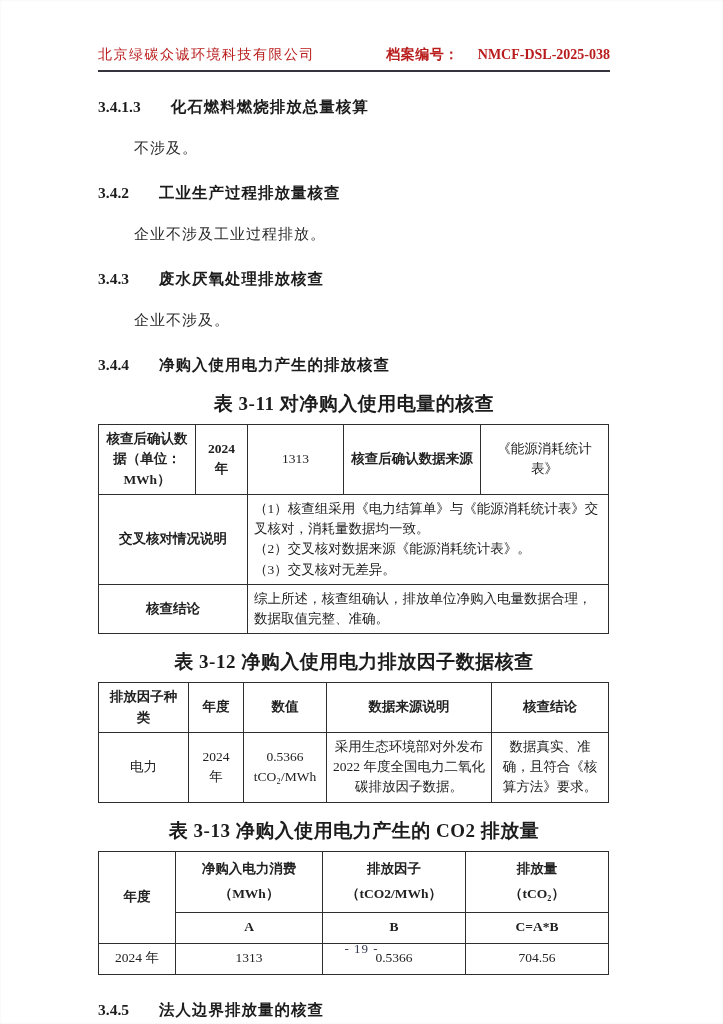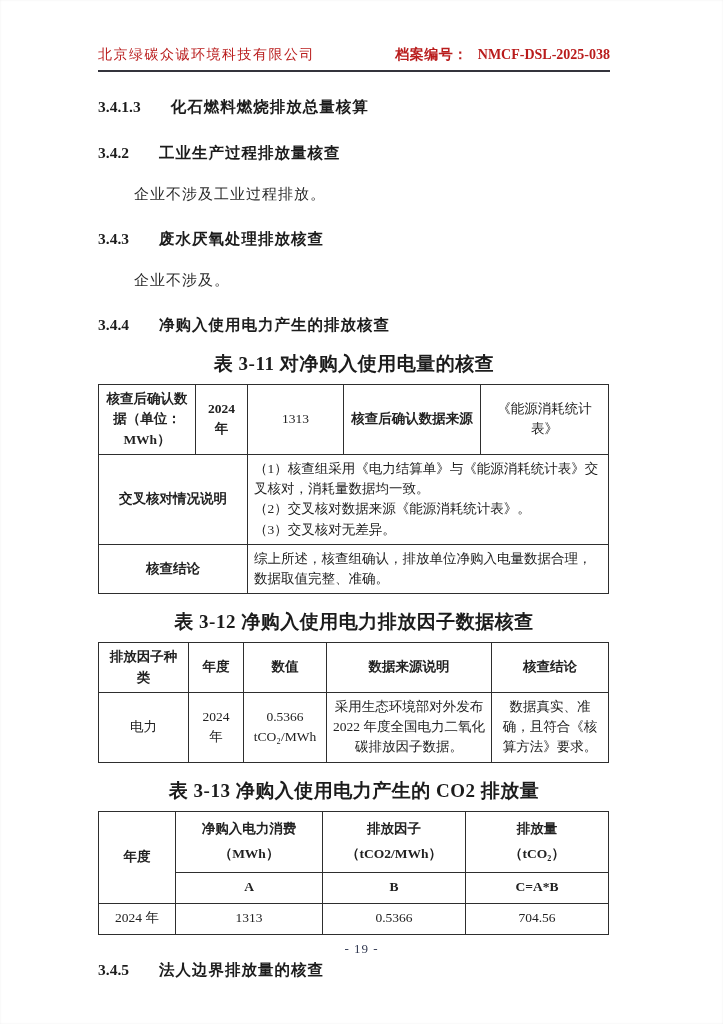--- a/index.html
+++ b/index.html
@@ -10,21 +10,21 @@
   }
   .content{position:absolute;left:98px;top:46px;width:512px;}
 
   
   .doc-header{
     display:flex;justify-content:space-between;align-items:flex-end;
     border-bottom:2px solid #34343c;padding-bottom:6px;font-size:14px;color:#b91c1c;
   }
   .doc-header .company{letter-spacing:1.5px;}
   .doc-header .archive{font-weight:bold;letter-spacing:.5px;}
-  .doc-header .archive .num{margin-left:10px;letter-spacing:0;font-family:Liberation Serif, serif;}
+  .doc-header .archive .num{margin-left:19px;letter-spacing:0;font-family:Liberation Serif, serif;}
 
   
   .h3{font-size:15.5px;font-weight:bold;letter-spacing:1px;margin-top:25px;}
   .h3 .hnum{margin-right:30px;letter-spacing:0;}
   .body-p{font-size:15px;letter-spacing:1px;margin:21px 0 0 36px;color:#2a2a2a;}
 
   
   .tbl-title{margin-top:15px;text-align:center;font-size:19px;font-weight:bold;letter-spacing:.5px;}
 
   
@@ -52,20 +52,21 @@
     <div class="doc-header">
       <span class="company">北京绿碳众诚环境科技有限公司</span>
       <span class="archive">
         <span>档案编号：</span><span class="num">NMCF-DSL-2025-038</span>
       </span>
     </div>
 
     <div class="h3">
       <span class="hnum">3.4.1.3</span><span>化石燃料燃烧排放总量核算</span>
     </div>
+    <p class="body-p">不涉及。</p>
 
     <div class="h3">
       <span class="hnum">3.4.2</span><span>工业生产过程排放量核查</span>
     </div>
     <p class="body-p">企业不涉及工业过程排放。</p>
 
     <div class="h3">
       <span class="hnum">3.4.3</span><span>废水厌氧处理排放核查</span>
     </div>
     <p class="body-p">企业不涉及。</p>

